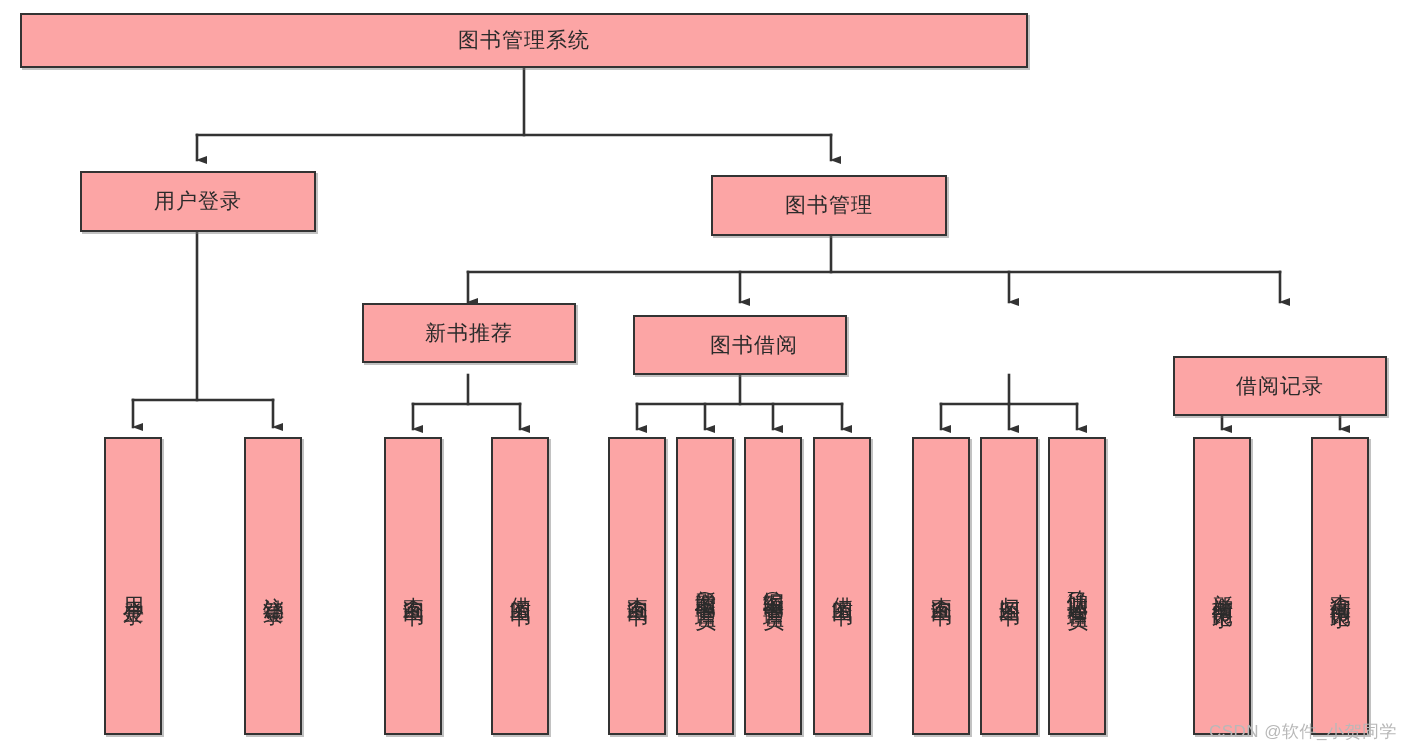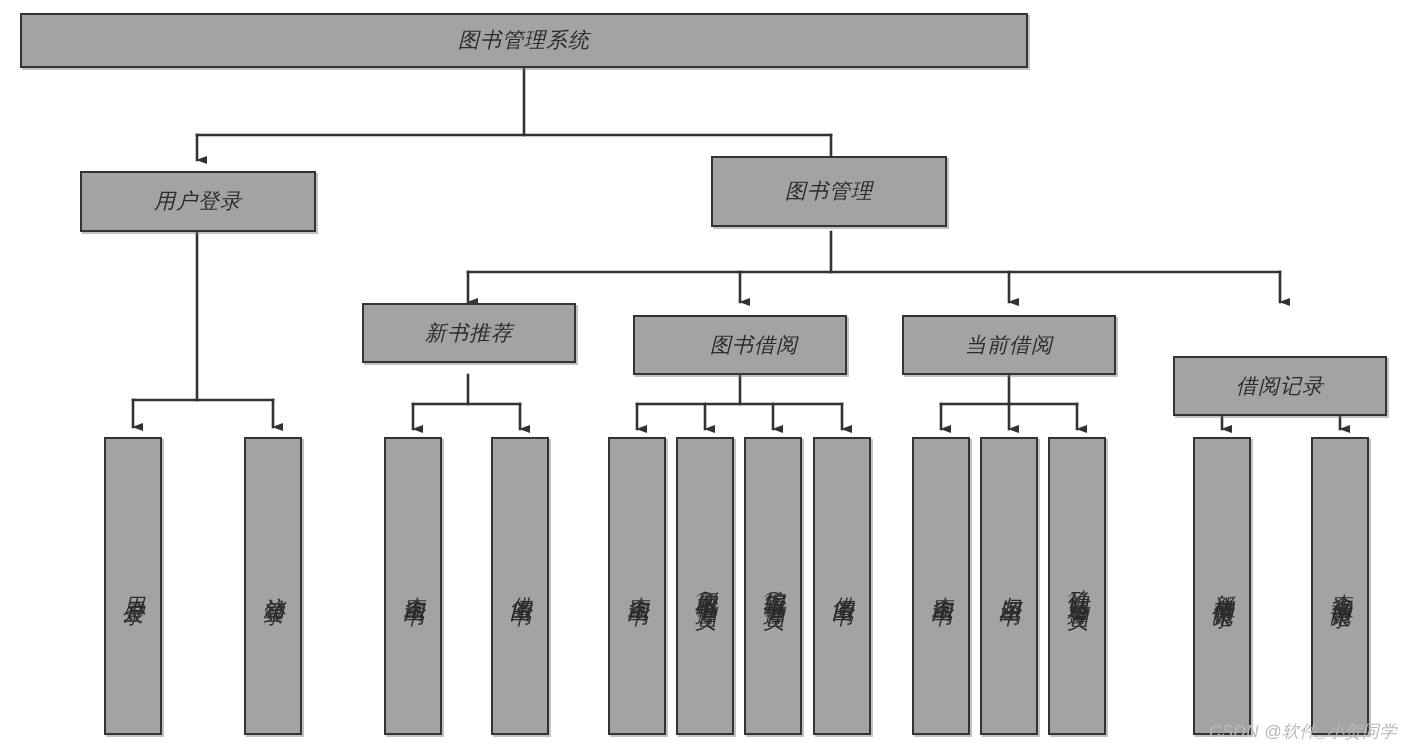--- a/index.html
+++ b/index.html
@@ -21,28 +21,27 @@
     position: absolute;
     left: 0;
     top: 0;
     width: 1405px;
     height: 747px;
     pointer-events: none;
   }
   .node {
     position: absolute;
     box-sizing: border-box;
-    background: #a3a3a3;
+    background: #fca5a5;
     border: 2.5px solid #333333;
     box-shadow: 2px 2px 0 rgba(120,120,120,0.45);
     display: flex;
     align-items: center;
     justify-content: center;
     color: #2b2b2b;
-    font-style: italic;
   }
   .node.horiz {
     font-size: 21px;
     letter-spacing: 1px;
   }
   .node.vert {
     writing-mode: vertical-rl;
     text-orientation: upright;
     font-size: 21px;
     letter-spacing: 3px;
@@ -62,21 +61,20 @@
   }
   #watermark {
     position: absolute;
     right: 8px;
     bottom: 4px;
     font-size: 17px;
     color: #b8b8b8;
     letter-spacing: 0.5px;
     white-space: nowrap;
     user-select: none;
-    font-style: italic;
   }
 </style>
 </head>
 <body>
 
 <div id="canvas">
 
   <svg class="wires" viewBox="0 0 1405 747" xmlns="http://www.w3.org/2000/svg">
     <defs>
       <marker id="arw" markerWidth="9" markerHeight="11" refX="4.5" refY="10" orient="auto" markerUnits="userSpaceOnUse">
@@ -128,35 +126,32 @@
   </svg>
 
   <div class="node horiz" style="left:20px; top:13px; width:1008px; height:55px;">
     <span class="lbl">图书管理系统</span>
   </div>
 
   <div class="node horiz" style="left:80px; top:171px; width:236px; height:61px;">
     <span class="lbl">用户登录</span>
   </div>
 
-  <div class="node horiz" style="left:711px; top:156px; width:236px; height:71px;text-align:center;">
+  <div class="node horiz" style="left:711px; top:175px; width:236px; height:61px;text-align:center;">
     <span class="lbl">图书管理</span>
   </div>
 
   <div class="node horiz" style="left:362px; top:303px; width:214px; height:60px;">
     <span class="lbl">新书推荐</span>
   </div>
 
   <div class="node horiz" style="left:633px; top:315px; width:214px; height:60px;padding-left:28px;">
     <span class="lbl">图书借阅</span>
   </div>
 
-  <div class="node horiz" style="left:902px; top:315px; width:214px; height:60px;">
-    <span class="lbl">当前借阅</span>
-  </div>
 
   <div class="node horiz" style="left:1173px; top:315px; width:214px; height:60px;margin-top:41px;">
     <span class="lbl">借阅记录</span>
   </div>
 
   <div class="node vert" style="left:104px; top:437px; width:58px; height:298px;">
     <span class="lbl">用户登录</span>
   </div>
 
   <div class="node vert" style="left:244px; top:437px; width:58px; height:298px;">

